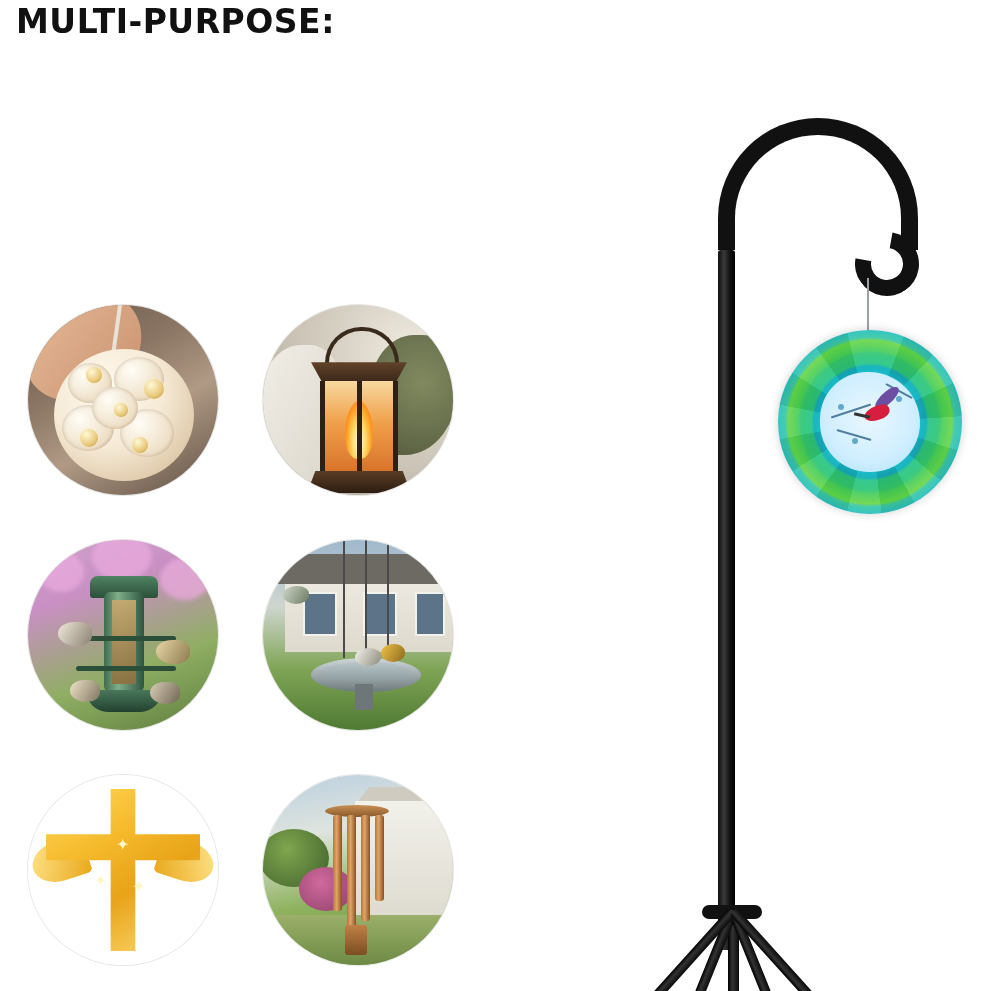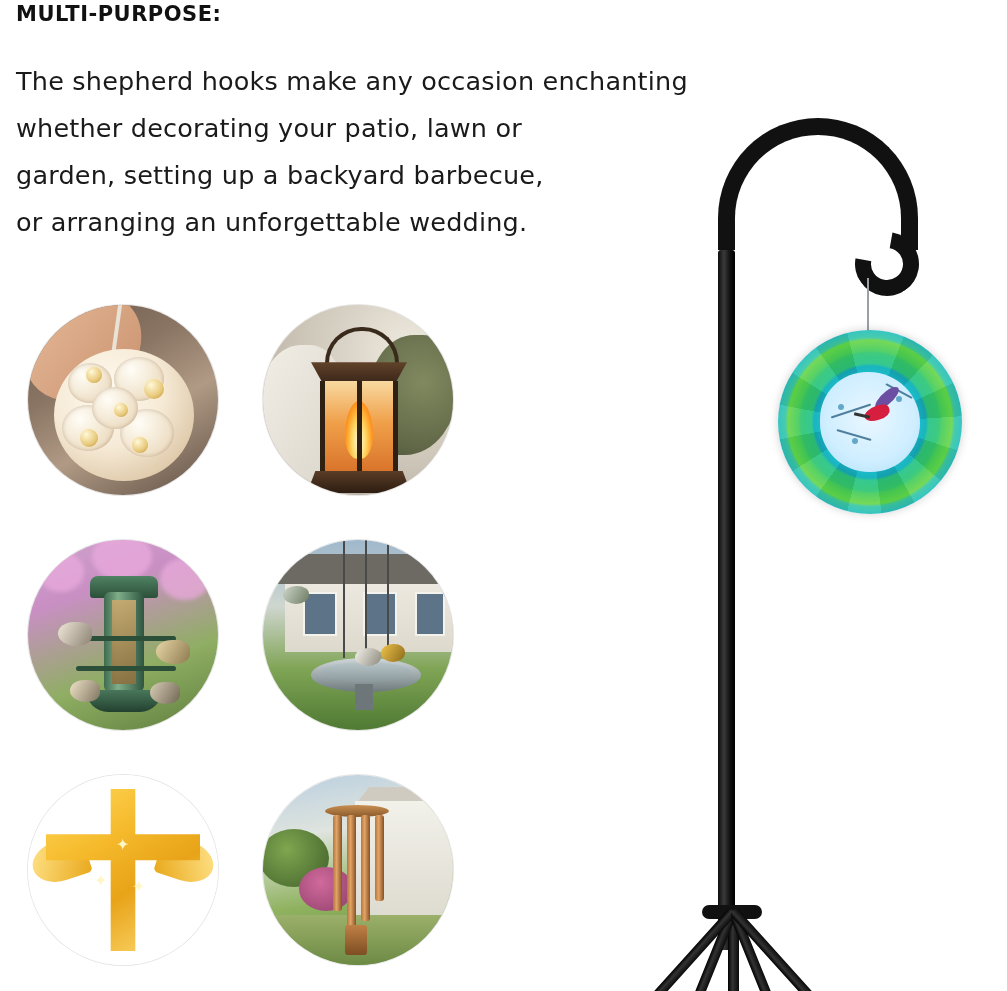--- a/index.html
+++ b/index.html
@@ -10,21 +10,21 @@
     overflow:hidden;
     position:relative;
   }
   .page{position:absolute;inset:0;}
 
   
   .headline{
     position:absolute;left:16px;top:2px;
     font-family:"DejaVu Sans", sans-serif;
     font-weight:bold;
-    font-size:21px;
+    font-size:33px;
     letter-spacing:0.5px;
     color:#111111;
   }
   .body-copy{
     position:absolute;left:16px;top:58px;width:860px;
     font-size:25.5px;
     line-height:47px;
     color:#1a1a1a;
     white-space:pre-line;
     letter-spacing:0.2px;
@@ -180,24 +180,20 @@
   .hb-beak{position:absolute;left:86px;top:136px;width:16px;height:3px;background:#333;transform:rotate(12deg);}
   .twig{position:absolute;background:#4f7f9c;border-radius:2px;}
   .blossom2{position:absolute;width:6px;height:6px;border-radius:50%;background:#63a7c9;}
 </style>
 </head>
 <body>
 
 <div class="page">
 
   <div class="headline">MULTI-PURPOSE:</div>
-  <div class="body-copy">The shepherd hooks make any occasion enchanting
-whether decorating your patio, lawn or
-garden, setting up a backyard barbecue,
-or arranging an unforgettable wedding.</div>
 
   <div class="grid">
 
     <div class="circle c-r0 c-c0">
       <div class="inner bq">
         <div class="hand"></div>
         <div class="stick"></div>
         <div class="ball"></div>
         <div class="petal" style="left:40px;top:58px;width:44px;height:40px;"></div>
         <div class="petal" style="left:86px;top:52px;width:50px;height:44px;"></div>

